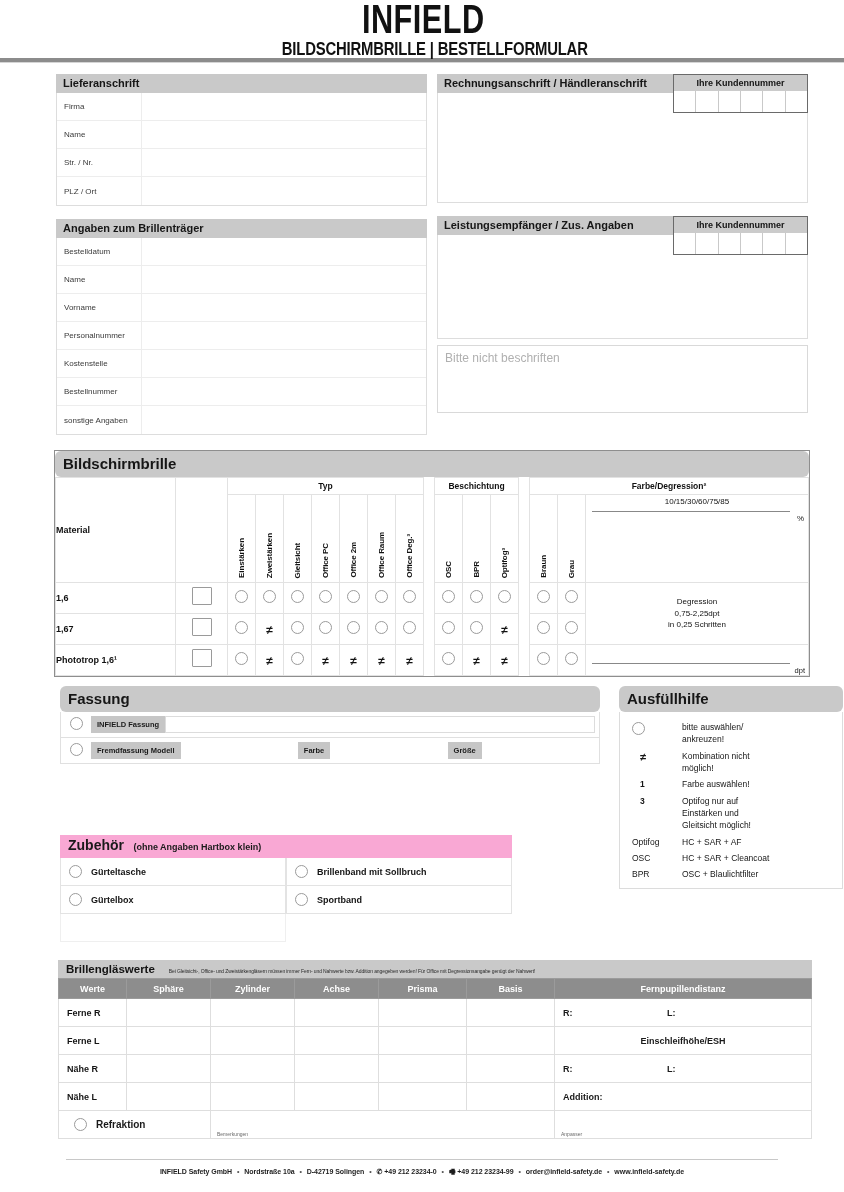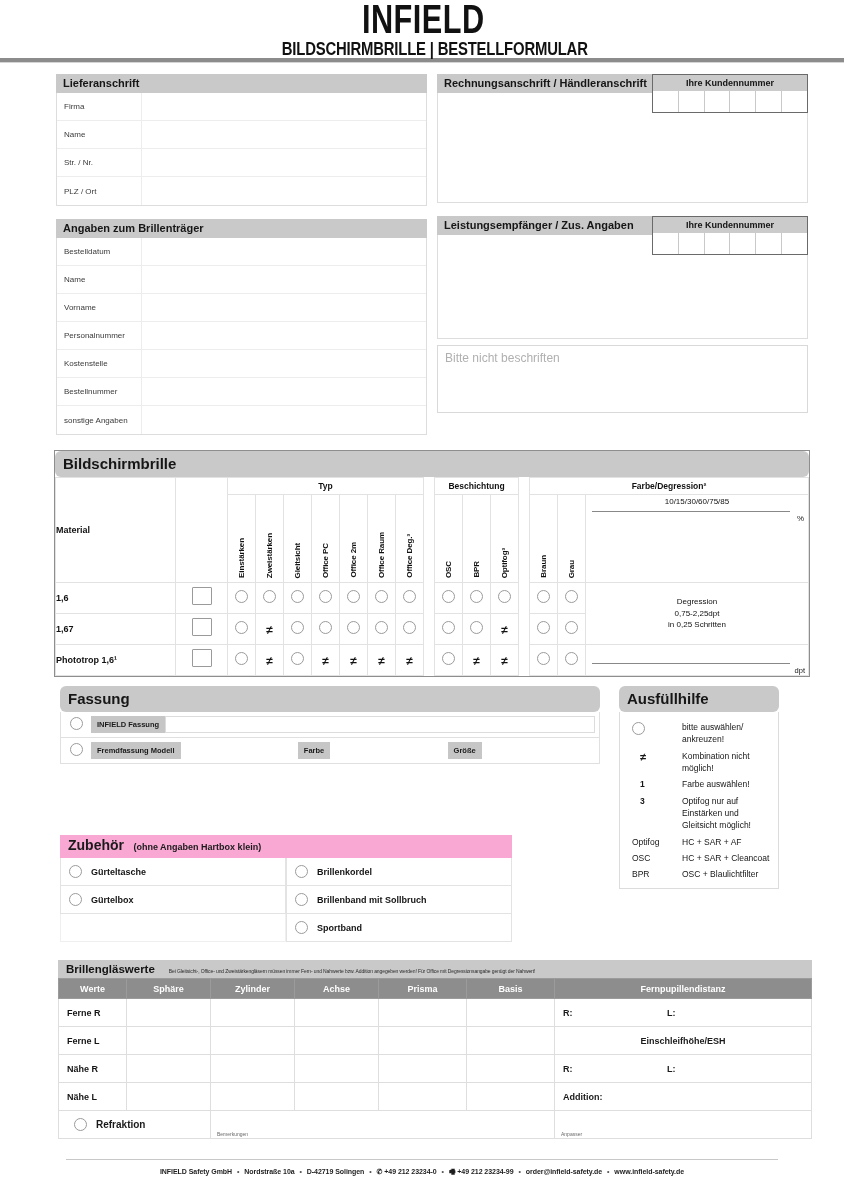--- a/index.html
+++ b/index.html
@@ -62,21 +62,21 @@
   .addr-label {
     width:84px; flex:0 0 84px; font-size:8px; color:#3a3a3a;
     padding-left:7px;
   }
   .addr-field { flex:1; border-left:1px solid #ededed; height:100%; }
 
   
   .titlebar-with-kn { display:flex; align-items:stretch; position:relative; }
   .titlebar-with-kn .sec-title { flex:1; }
   .kn-box {
-    position:absolute; right:0; top:0; width:156px;
+    position:absolute; right:0; top:0; width:135px;
     border:1.6px solid #6a6a6a; background:#fff; z-index:3;
   }
   .kn-head {
     background:#cbcbcb; text-align:center; font-size:9px; font-weight:bold;
     padding:3px 0 3px 0; color:#141414;
   }
   .kn-cells { display:flex; height:21px; }
   .kn-cells div { flex:1; border-left:1px solid #c9c9c9; }
   .kn-cells div:first-child { border-left:none; }
 
@@ -135,21 +135,21 @@
   .fa-row { display:flex; align-items:center; height:26px; border:1px solid #e0e0e0; border-top:none; }
   .fa-circ { width:30px; text-align:center; }
   .fa-tag {
     background:#c6c6c6; font-size:7.5px; font-weight:bold; color:#1a1a1a;
     height:17px; line-height:17px; padding:0 6px; white-space:nowrap;
   }
   .fa-in { flex:1; height:17px; border:1px solid #dcdcdc; background:#fff; margin-right:4px; }
   .fa-in.plain { border:none; }
 
   
-  .ah-wrap { position:absolute; left:619px; top:686px; width:160px; }
+  .ah-wrap { position:absolute; left:619px; top:686px; width:224px; }
   .ah-body { border:1px solid #dcdcdc; border-top:none; padding:7px 0 6px 0; }
   .ah-row { display:flex; align-items:flex-start; padding:2px 6px 2px 6px; }
   .ah-key {
     width:56px; flex:0 0 56px; font-size:8.5px; font-weight:normal;
     text-align:left; padding-left:6px; color:#161616; padding-top:1px;
   }
   .ah-key.center { text-align:left; padding-left:14px; }
   .ah-val { font-size:8.5px; line-height:1.45; color:#161616; }
 
   
@@ -483,24 +483,20 @@
       </div>
       <div class="zb-item">
         <span class="circ"></span>
         <span class="zb-label">Gürtelbox</span>
       </div>
       <div class="zb-item empty"></div>
     </div>
     <div class="zb-col">
       <div class="zb-item">
         <span class="circ"></span>
-        <span class="zb-label">Brillenkordel</span>
-      </div>
-      <div class="zb-item">
-        <span class="circ"></span>
         <span class="zb-label">Brillenband mit Sollbruch</span>
       </div>
       <div class="zb-item">
         <span class="circ"></span>
         <span class="zb-label">Sportband</span>
       </div>
     </div>
   </div>
 </div>
 

